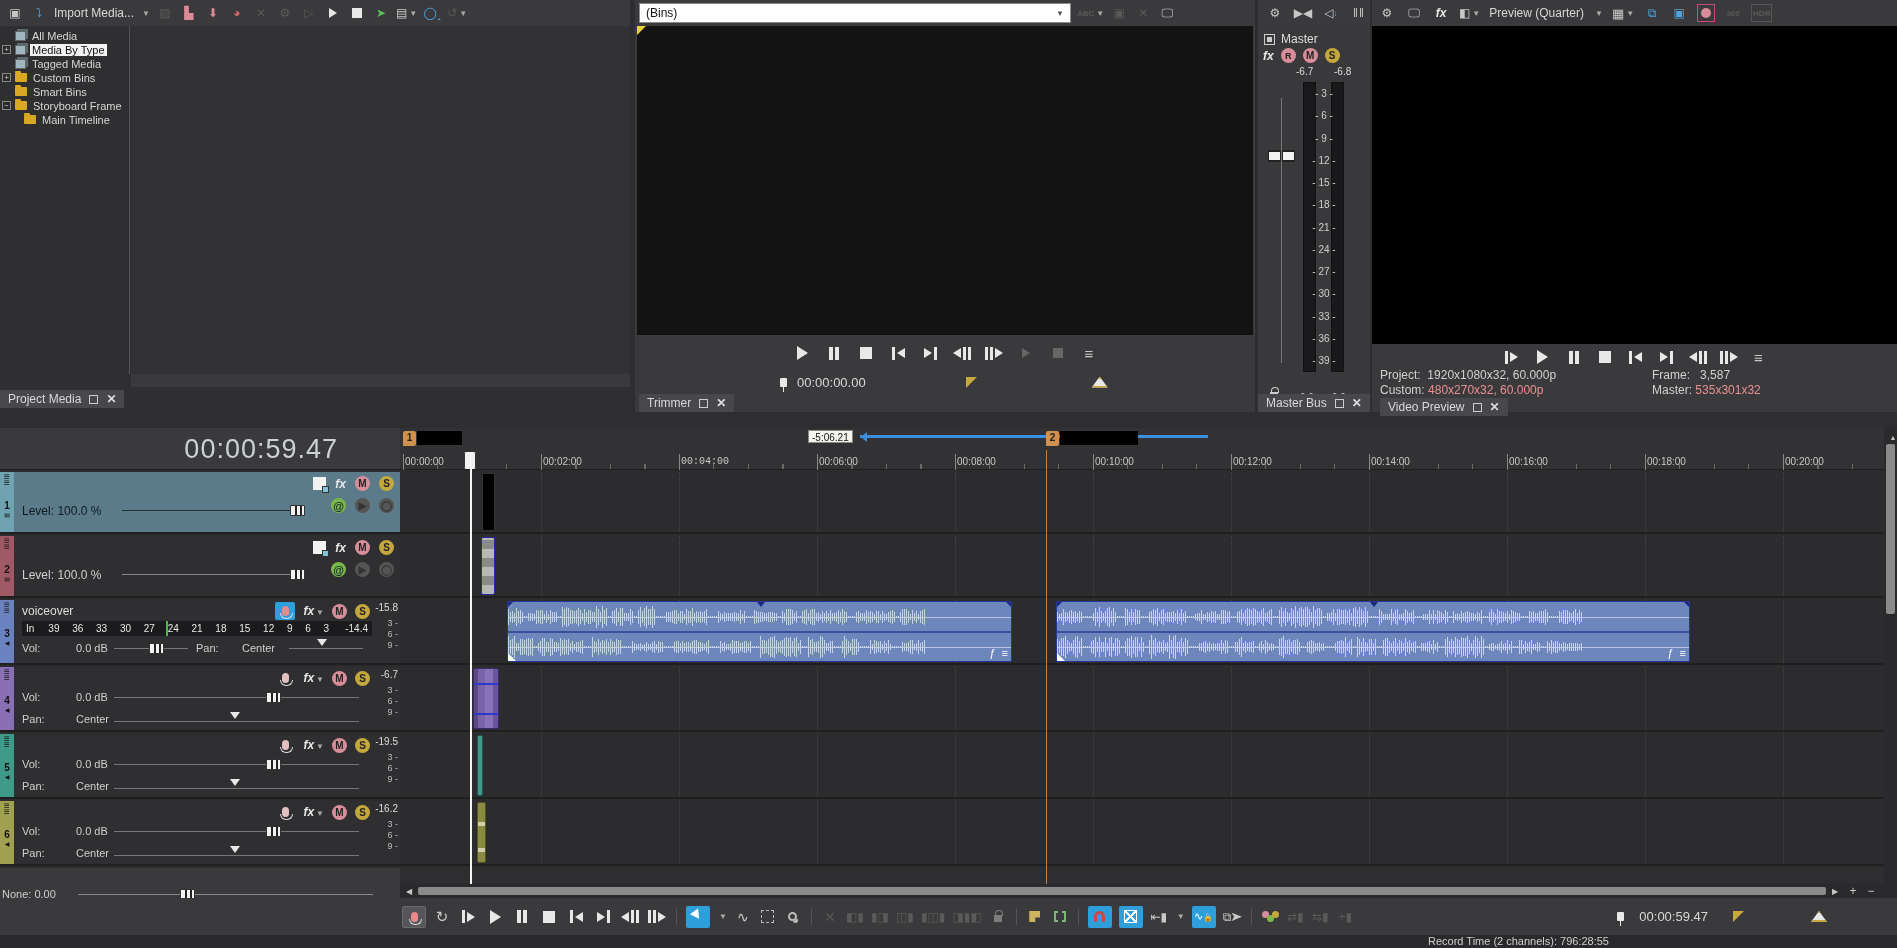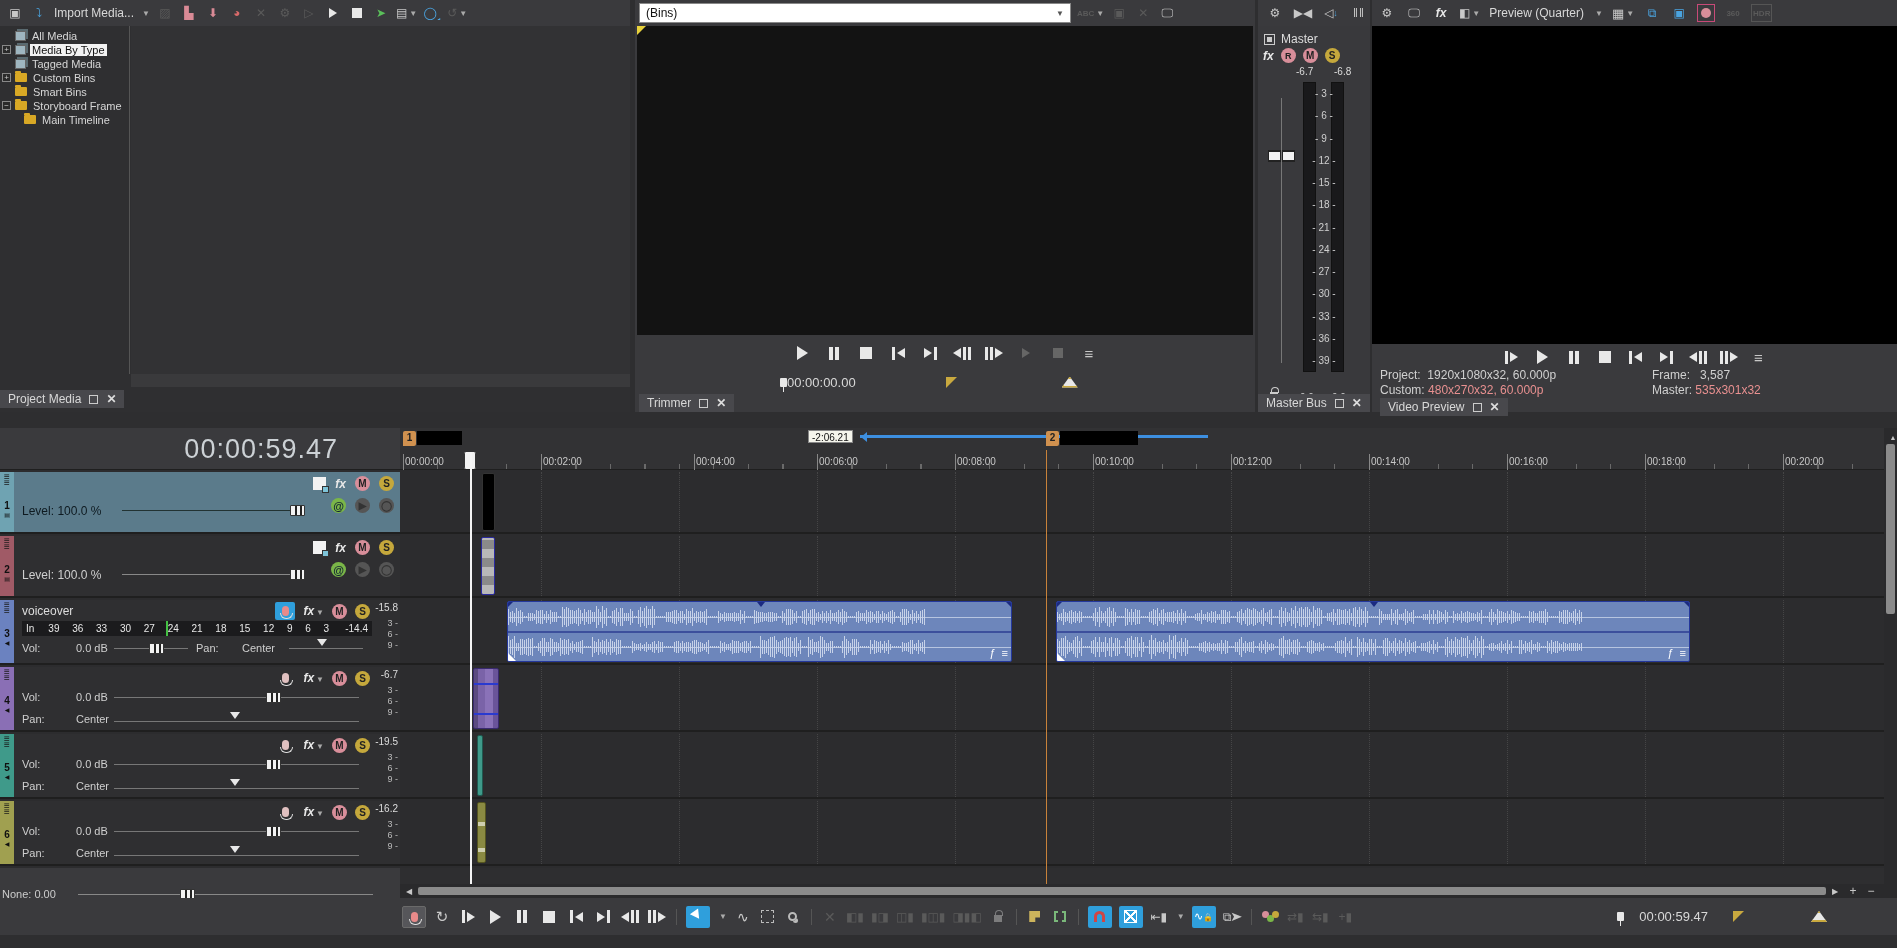--- a/index.html
+++ b/index.html
@@ -214,21 +214,21 @@
           <span class="tri t-play sm"></span>
         </span>
       <span class="sh dim gap2">
           <span class="tri t-play sm"></span>
         </span>
       <span class="sh dim">
           <span class="t-stop" style="width:10px;height:10px"></span>
         </span>
       <span class="tb" style="font-size:15px">≡</span>
     </div>
-    <div class="abs" style="left:0;top:370px;width:100%;height:24px;display:flex;align-items:center;padding-left:145px">
+    <div class="abs" style="left:0;top:370px;width:100%;height:24px;display:flex;align-items:center;gap:10px;padding-left:145px">
       <span class="pin"></span>
       <span style="font-size:13px;color:#d8d8d8">00:00:00.00</span>
       <span class="ytri" style="margin-left:90px"></span>
       <span class="yloop" style="margin-left:105px"></span>
     </div>
     <div class="tab" style="left:4px;top:394px">
       <span>Trimmer</span>
       <span class="sq"></span>
       <span class="x">✕</span>
     </div>
@@ -358,30 +358,30 @@
     </div>
   </div>
 
   <div class="abs" style="left:0;top:428px;width:400px;height:42px;background:#3a3a3d;border-bottom:1px solid #1f1f1f">
     <div style="position:absolute;right:62px;top:6px;font-size:27px;color:#ccd1d5;letter-spacing:1px">00:00:59.47</div>
   </div>
 
   <div class="abs" style="left:400px;top:428px;width:1484px;height:22px;background:#323234">
     <div class="marker-tab" style="left:3px;top:3px"><span>1</span></div>
     <div class="marker-box" style="left:17px;top:3px;width:45px"></div>
-    <div class="abs" style="left:408px;top:2px;background:#f5f5ec;color:#111;font-size:10px;padding:0 3px;height:13px;line-height:13px;border:1px solid #888">-2:06.21</div>
+    <div class="abs" style="left:408px;top:2px;background:#f5f5ec;color:#111;font-size:10px;padding:0 3px;height:13px;line-height:13px;border:1px solid #888">-5:06.21</div>
     <div class="abs" style="left:460px;top:7px;width:348px;height:3px;background:#3d8fe0"></div>
     <div class="abs" style="left:456px;top:4px;width:0;height:0;border:5px solid transparent;border-right:6px solid #3d8fe0"></div>
     <div class="marker-tab" style="left:646px;top:3px"><span>2</span></div>
     <div class="marker-box" style="left:660px;top:3px;width:78px"></div>
   </div>
   <div class="abs" id="ruler" style="left:400px;top:450px;width:1484px;height:20px;background:#323234;border-bottom:1px solid #1f1f1f;background-image:repeating-linear-gradient(90deg,#6a6a6a 0 1px,transparent 1px 34.5px);background-size:100% 5px;background-position:3px bottom;background-repeat:no-repeat">
       <span class="ruler-tick" style="left: 5px;">00:00:00</span>
       <span class="ruler-tick" style="left: 143px;">00:02:00</span>
-      <span class="ruler-tick" style="left: 296px;">00:04:00</span>
+      <span class="ruler-tick" style="left: 281px; font-family: Liberation Mono, monospace;">00:04:00</span>
       <span class="ruler-tick" style="left: 419px;">00:06:00</span>
       <span class="ruler-tick" style="left: 557px;">00:08:00</span>
       <span class="ruler-tick" style="left: 695px;">00:10:00</span>
       <span class="ruler-tick" style="left: 833px;">00:12:00</span>
       <span class="ruler-tick" style="left: 971px;">00:14:00</span>
       <span class="ruler-tick" style="left: 1109px;">00:16:00</span>
       <span class="ruler-tick" style="left: 1247px;">00:18:00</span>
       <span class="ruler-tick" style="left: 1385px;">00:20:00</span>
       <span style="position:absolute;left:64px;top:2px;width:12px;height:17px;background:#f2f2f2;border-radius:2px;box-shadow:inset 3px 0 0 -2px #333,inset -3px 0 0 -2px #333"></span>
     </div>
@@ -1781,16 +1781,19 @@
     <span class="tb dim">⇄▮</span>
     <span class="tb dim">⇆▮</span>
     <span class="tb dim">+▮</span>
     <span style="flex:1"></span>
     <span class="pin" style="margin-right:8px"></span>
     <span style="font-size:13px;color:#d8d8d8">00:00:59.47</span>
     <span class="ytri" style="margin-left:18px"></span>
     <span class="yloop" style="margin-left:60px;margin-right:70px"></span>
   </div>
 
+  <div class="abs" style="left:0;top:935px;width:1897px;height:13px;background:#2a2a2c">
+    <span style="position:absolute;left:1428px;top:0;font-size:11px;color:#cfcfcf">Record Time (2 channels): 796:28:55</span>
+  </div>
 
 <div style="position:absolute;left:1046px;top:450px;width:1px;height:434px;background:#c8823a"></div>
     <div style="position:absolute;left:470px;top:452px;width:2px;height:432px;background:#f5f5f5"></div>
   </div>
 
 </body></html>

